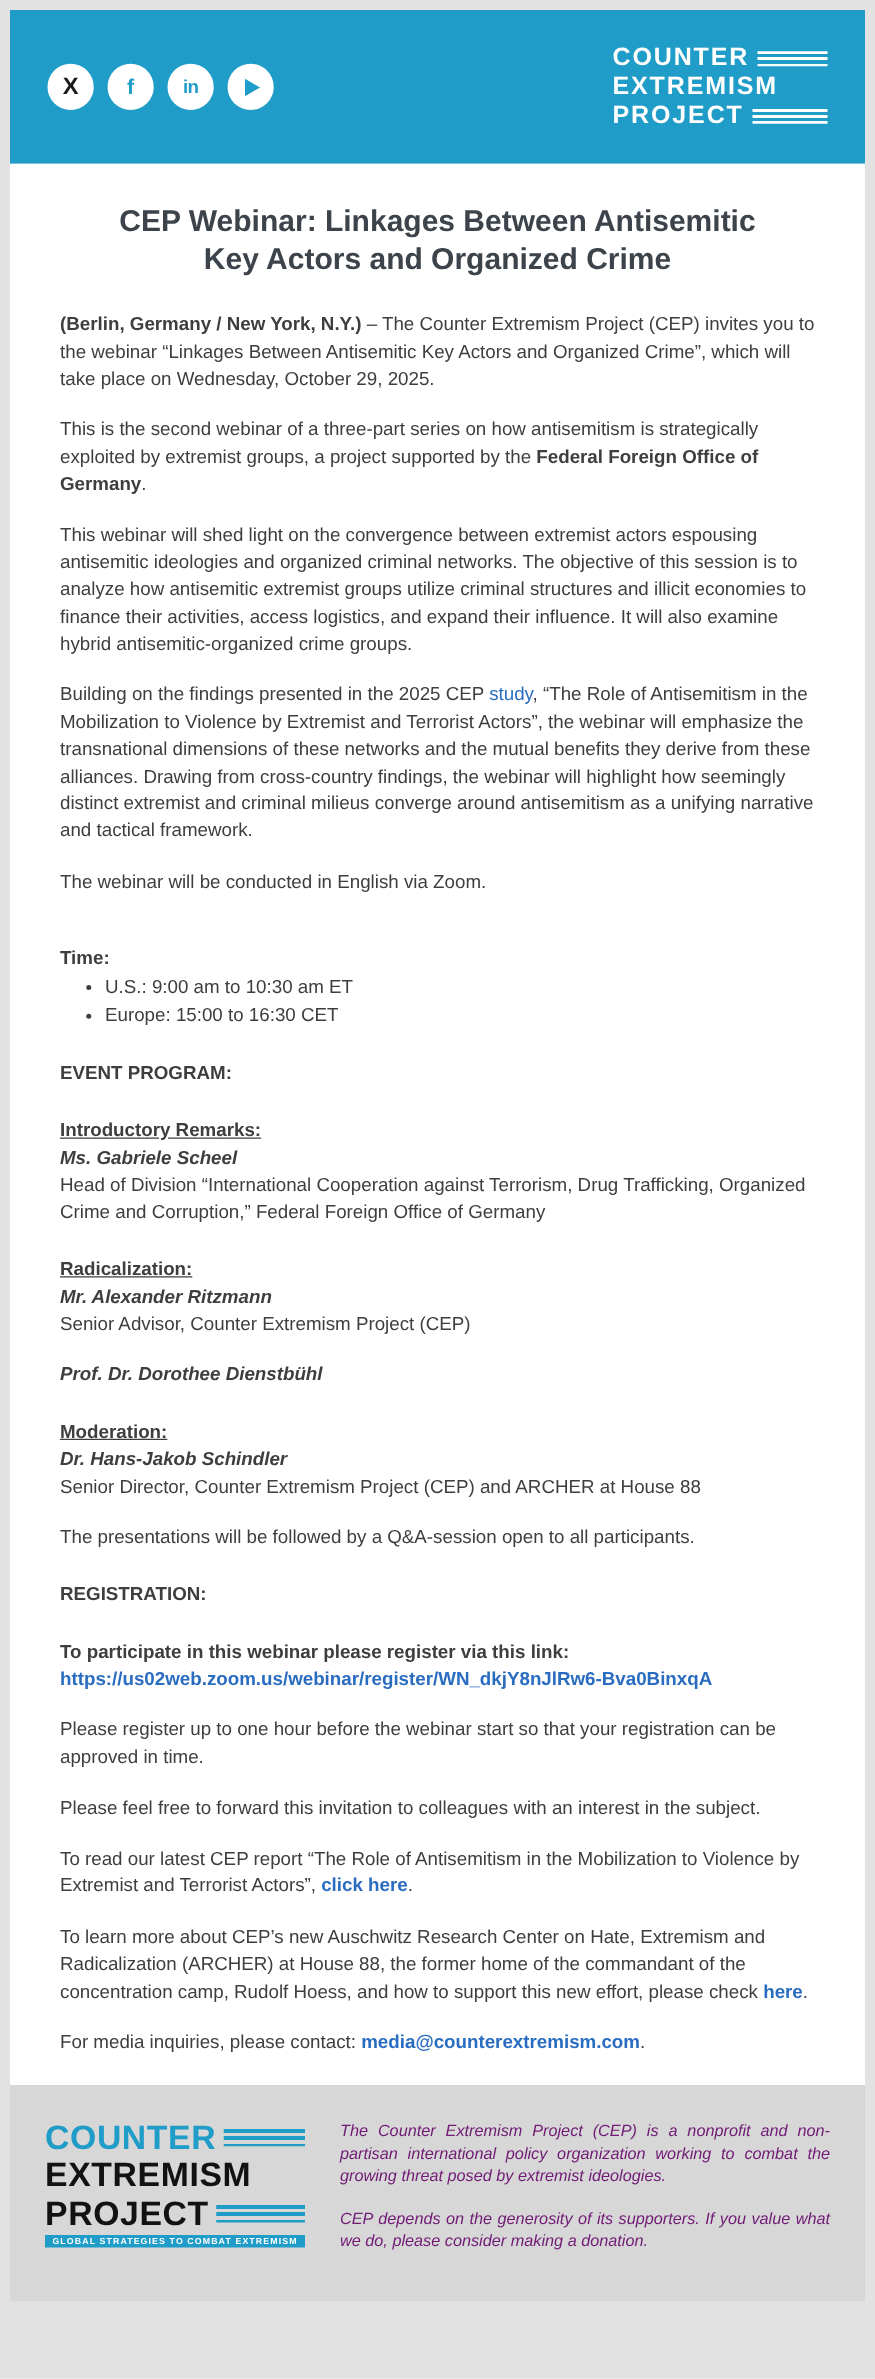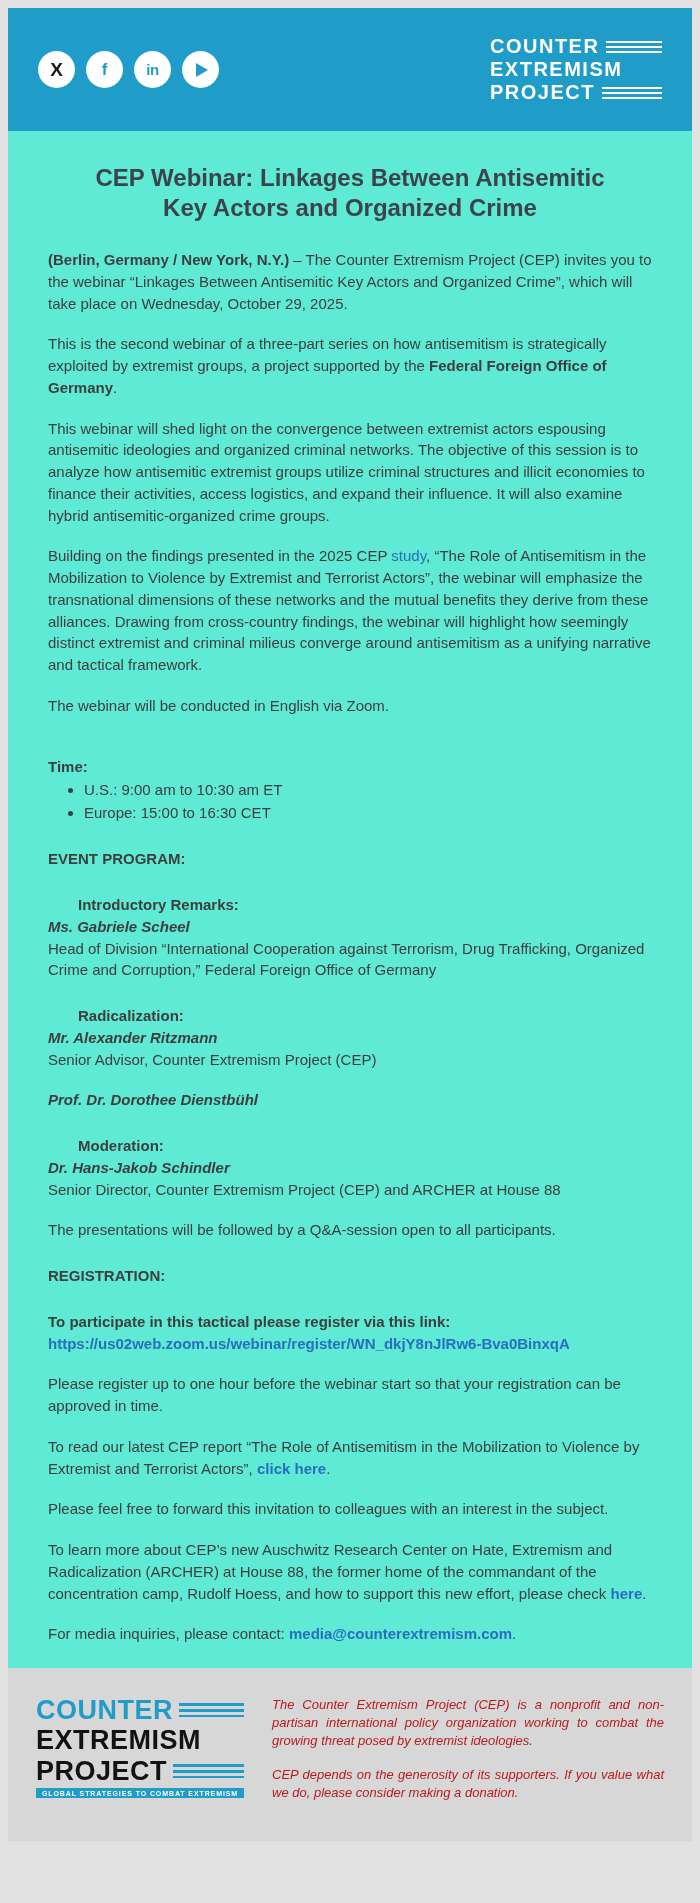--- a/index.html
+++ b/index.html
@@ -35,31 +35,31 @@
     border-top: 7px solid transparent;
     border-bottom: 7px solid transparent;
     margin-left: 3px;
   }
   .logo { width: 172px; }
   .logo-row { display: flex; align-items: center; gap: 7px; margin: 2px 0; }
   .logo-word { color: #fff; font-weight: 700; font-size: 20px; letter-spacing: 1.5px; line-height: 1.05; white-space: nowrap; }
   .logo-stripes { flex: 1; height: 12px; background: repeating-linear-gradient(to bottom, #fff 0 2.4px, transparent 2.4px 5px); }
 
   
-  .content { background: #5eead4; padding: 28px 40px 4px; }
+  .content { background: #ffffff; padding: 28px 40px 4px; }
   h1.title {
     font-size: 24px; line-height: 1.25; text-align: center;
     color: #3c434b; margin: 4px 24px 26px; font-weight: 700;
   }
   .content p { font-size: 15px; line-height: 1.45; color: #3e3e3e; margin: 0 0 19px; }
   .content a { color: #2a6dc0; text-decoration: none; cursor: pointer; }
   a.bold-link { font-weight: 700; margin-top: 16px; }
   ul.times { margin: 2px 0 22px; padding-left: 36px; }
   ul.times li { font-size: 15px; line-height: 1.5; color: #3e3e3e; }
-  .u { font-weight: 700; margin-left: 30px; }
+  .u { text-decoration: underline; font-weight: 700; }
   .name { font-weight: 700; font-style: italic; }
   .caps-label { font-weight: 700; }
   .gap-top { margin-top: 24px !important; }
   .zoom-url { word-break: break-all; }
 
   
   .footer-box {
     background: #d7d7d7;
     display: flex; gap: 28px;
     padding: 26px 28px 24px;
@@ -71,21 +71,21 @@
   .cep-blue { color: #1f9cc7; }
   .cep-black { color: #121212; }
   .cep-stripes { flex: 1; height: 14px; background: repeating-linear-gradient(to bottom, #1f9cc7 0 3px, transparent 3px 5.9px); }
   .cep-tag {
     background: #1f9cc7; color: #fff;
     font-size: 7px; font-weight: 700; letter-spacing: 0.9px;
     text-align: center; padding: 2px 0 1px; margin-top: 3px;
   }
   .footer-text { flex: 1; padding-top: 2px; }
   .footer-text p {
-    font-size: 13px; font-style: italic; color: #b91c1c;
+    font-size: 13px; font-style: italic; color: #701a75;
     line-height: 1.4; text-align: justify; margin: 0 0 15px;
   }
 </style>
 </head>
 <body>
 
 <div class="page">
   <div class="email">
 
     <div class="header">
@@ -160,29 +160,29 @@
         <span class="u">Moderation:</span><br>
         <span class="name">Dr. Hans-Jakob Schindler</span><br>
         <span>Senior Director, Counter Extremism Project (CEP) and ARCHER at House 88</span>
       </p>
 
       <p>The presentations will be followed by a Q&amp;A-session open to all participants.</p>
 
       <p class="gap-top"><span class="caps-label">REGISTRATION:</span></p>
 
       <p class="gap-top">
-        <strong>To participate in this tactical please register via this link:</strong><br>
+        <strong>To participate in this webinar please register via this link:</strong><br>
         <a href="#" class="bold-link zoom-url">https://us02web.zoom.us/webinar/register/WN_dkjY8nJlRw6-Bva0BinxqA</a>
       </p>
 
       <p>Please register up to one hour before the webinar start so that your registration can be approved in time.</p>
 
+      <p>Please feel free to forward this invitation to colleagues with an interest in the subject.</p>
+
       <p><span>To read our latest CEP report “The Role of Antisemitism in the Mobilization to Violence by Extremist and Terrorist Actors”, </span><a href="#" class="bold-link">click here</a><span>.</span></p>
-
-      <p>Please feel free to forward this invitation to colleagues with an interest in the subject.</p>
 
       <p><span>To learn more about CEP’s new Auschwitz Research Center on Hate, Extremism and Radicalization (ARCHER) at House 88, the former home of the commandant of the concentration camp, Rudolf Hoess, and how to support this new effort, please check </span><a href="#" class="bold-link">here</a><span>.</span></p>
 
       <p><span>For media inquiries, please contact: </span><a href="#" class="bold-link">media@counterextremism.com</a><span>.</span></p>
     </div>
 
     <div class="footer-box">
       <div class="cep-logo">
         <div class="cep-row">
           <span class="cep-word cep-blue">COUNTER</span>

